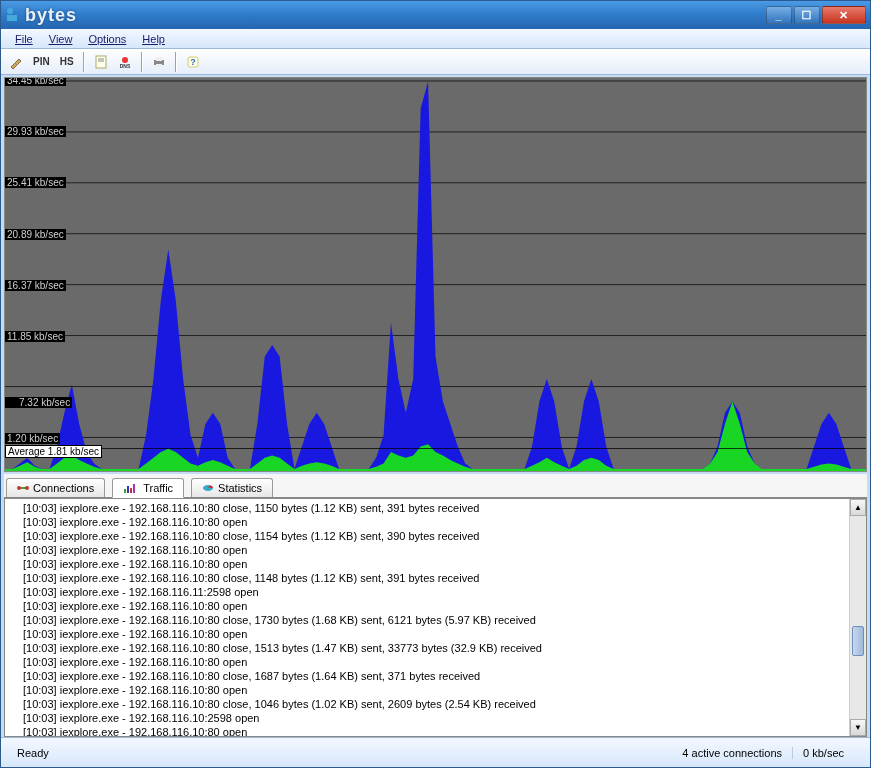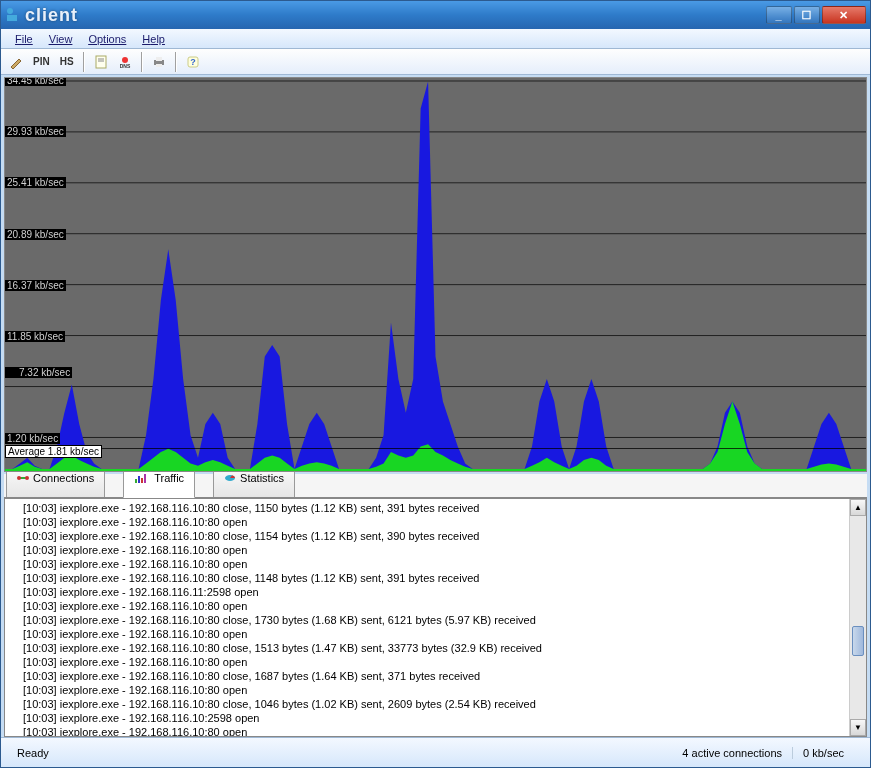--- a/index.html
+++ b/index.html
@@ -21,21 +21,21 @@
 .toolbar { height: 26px; background: linear-gradient(to bottom, #fefefe, #e5eefb); display: flex; align-items: center; padding: 0 4px; border-bottom: 1px solid #9fb8d4; gap: 2px; }
 .tool-btn { min-width: 22px; height: 22px; display: flex; align-items: center; justify-content: center; border: 1px solid transparent; padding: 0 3px; font-size: 10px; font-weight: bold; color: #333; }
 .tool-sep { width: 1px; height: 20px; border-left: 1px solid #a0a0a0; border-right: 1px solid #fff; margin: 0 3px; }
 
 .chart-area { flex: 0 0 395px; background: #6a6a6a; position: relative; border: 1px solid #888; margin: 2px 3px 0 3px; overflow: hidden; }
 .chart-svg { width: 100%; height: 100%; display: block; }
 .y-label { position: absolute; left: 0; background: #000; color: #d0d0d0; font-size: 10px; padding: 0 2px; white-space: nowrap; }
 .avg-label { position: absolute; left: 0; background: #fff; color: #000; font-size: 10px; padding: 0 2px; border: 1px solid #000; }
 
 .tabs { height: 24px; background: #f5f5f5; display: flex; align-items: flex-end; border-bottom: 1px solid #888; margin: 2px 3px 0 3px; padding-left: 2px; }
-.tab { padding: 13px 10px; border: 1px solid #999; border-bottom: none; background: linear-gradient(to bottom, #fff, #e6e6e6); margin-right: 18px; border-radius: 3px 3px 0 0; font-size: 11px; display: flex; align-items: center; gap: 4px; }
+.tab { padding: 3px 10px; border: 1px solid #999; border-bottom: none; background: linear-gradient(to bottom, #fff, #e6e6e6); margin-right: 7px; border-radius: 3px 3px 0 0; font-size: 11px; display: flex; align-items: center; gap: 4px; }
 .tab.active { background: #fff; border-bottom: 1px solid #fff; margin-bottom: -1px; gap: 8px; }
 .tab-icon { width: 12px; height: 12px; display: inline-block; }
 
 .log-area { flex: 1; background: #fff; margin: 0 3px; border: 1px solid #888; position: relative; overflow: hidden; display: flex; }
 .log-content { flex: 1; padding: 2px 4px; font-size: 11px; color: #000; line-height: 14px; overflow: hidden; margin-left: 14px; }
 .log-line { white-space: nowrap; }
 .log-scroll { width: 17px; background: #e8e8e8; border-left: 1px solid #ccc; position: relative; }
 .scroll-btn { height: 17px; background: linear-gradient(to bottom, #f8f8f8, #d8d8d8); border: 1px solid #aaa; display: flex; align-items: center; justify-content: center; font-size: 8px; }
 .scroll-thumb { position: absolute; left: 2px; right: 2px; height: 30px; bottom: 80px; background: linear-gradient(to right, #c8d8eb, #9fb8dc); border: 1px solid #6a8fbf; border-radius: 2px; }
 
@@ -49,21 +49,21 @@
 
 <div class="window">
 
   <div class="titlebar">
     <span class="app-icon">
       <svg viewBox="0 0 16 16">
           <circle cx="5" cy="4" r="3" fill="#4ad"></circle>
           <rect x="2" y="8" width="10" height="6" fill="#4ad"></rect>
         </svg>
     </span>
-    <span class="title-text">client</span>
+    <span class="title-text">bytes</span>
     <div class="win-controls">
       <div class="win-btn">_</div>
       <div class="win-btn">☐</div>
       <div class="win-btn close">✕</div>
     </div>
   </div>
 
   <div class="menubar">
     <span class="menu-item">File</span>
     <span class="menu-item">View</span>
@@ -124,21 +124,21 @@
         <path d="M0 395 L0 393 L7.413793103448276 393 L14.827586206896552 389.60377358490564 L22.241379310344826 386.20754716981133 L29.655172413793103 390.7358490566038 L37.06896551724138 393 L44.48275862068965 393 L51.89655172413793 387.33962264150944 L59.310344827586206 381.6792452830189 L66.72413793103448 379.41509433962267 L74.13793103448276 383.9433962264151 L81.55172413793103 387.33962264150944 L88.9655172413793 390.7358490566038 L96.37931034482759 393 L103.79310344827586 393 L111.20689655172414 393 L118.62068965517241 393 L126.03448275862068 393 L133.44827586206895 393 L140.86206896551724 387.33962264150944 L148.27586206896552 381.6792452830189 L155.68965517241378 376.0188679245283 L163.10344827586206 372.62264150943395 L170.51724137931035 376.0188679245283 L177.9310344827586 381.6792452830189 L185.3448275862069 387.33962264150944 L192.75862068965517 389.60377358490564 L200.17241379310346 386.20754716981133 L207.58620689655172 383.9433962264151 L215 386.20754716981133 L222.41379310344828 389.60377358490564 L229.82758620689654 393 L237.24137931034483 393 L244.6551724137931 393 L252.06896551724137 387.33962264150944 L259.48275862068965 381.6792452830189 L266.8965517241379 379.41509433962267 L274.3103448275862 381.6792452830189 L281.7241379310345 387.33962264150944 L289.13793103448273 393 L296.55172413793105 389.60377358490564 L303.9655172413793 387.33962264150944 L311.37931034482756 386.20754716981133 L318.7931034482759 387.33962264150944 L326.2068965517241 389.60377358490564 L333.6206896551724 393 L341.0344827586207 393 L348.44827586206895 393 L355.8620689655172 393 L363.2758620689655 393 L370.6896551724138 390.7358490566038 L378.1034482758621 387.33962264150944 L385.51724137931035 376.0188679245283 L392.9310344827586 379.41509433962267 L400.3448275862069 381.6792452830189 L407.7586206896552 379.41509433962267 L415.17241379310343 370.35849056603774 L422.58620689655174 368.0943396226415 L430 376.0188679245283 L437.41379310344826 379.41509433962267 L444.82758620689657 383.9433962264151 L452.2413793103448 387.33962264150944 L459.6551724137931 390.7358490566038 L467.0689655172414 393 L474.48275862068965 393 L481.8965517241379 393 L489.3103448275862 393 L496.7241379310345 393 L504.13793103448273 393 L511.55172413793105 393 L518.9655172413793 393 L526.3793103448276 389.60377358490564 L533.7931034482758 386.20754716981133 L541.2068965517242 381.6792452830189 L548.6206896551724 386.20754716981133 L556.0344827586207 389.60377358490564 L563.448275862069 393 L570.8620689655172 389.60377358490564 L578.2758620689655 383.9433962264151 L585.6896551724138 381.6792452830189 L593.1034482758621 383.9433962264151 L600.5172413793103 389.60377358490564 L607.9310344827586 393 L615.3448275862069 393 L622.7586206896551 393 L630.1724137931035 393 L637.5862068965517 393 L645 393 L652.4137931034483 393 L659.8275862068965 393 L667.2413793103448 393 L674.6551724137931 393 L682.0689655172414 393 L689.4827586206897 393 L696.8965517241379 393 L704.3103448275862 387.33962264150944 L711.7241379310344 376.0188679245283 L719.1379310344828 347.7169811320755 L726.551724137931 325.07547169811323 L733.9655172413793 347.7169811320755 L741.3793103448276 376.0188679245283 L748.7931034482758 387.33962264150944 L756.2068965517242 393 L763.6206896551724 393 L771.0344827586207 393 L778.448275862069 393 L785.8620689655172 393 L793.2758620689655 393 L800.6896551724138 393 L808.1034482758621 390.7358490566038 L815.5172413793103 388.47169811320754 L822.9310344827586 387.33962264150944 L830.3448275862069 388.47169811320754 L837.7586206896551 390.7358490566038 L845.1724137931035 393 L852.5862068965517 393 L860 393 L860 395 Z" fill="#18e018" opacity="0.95"></path>
         <line x1="0" x2="860" y1="372.50943396226415" y2="372.50943396226415" stroke="#000" stroke-width="1"></line>
       </svg>
     <div id="y-labels">
         <div class="y-label" style="top: -3px;">34.45 kb/sec</div>
         <div class="y-label" style="top: 48.1698px;">29.93 kb/sec</div>
         <div class="y-label" style="top: 99.3396px;">25.41 kb/sec</div>
         <div class="y-label" style="top: 150.509px;">20.89 kb/sec</div>
         <div class="y-label" style="top: 201.679px;">16.37 kb/sec</div>
         <div class="y-label" style="top: 252.849px;">11.85 kb/sec</div>
-        <div class="y-label" style="top: 289px; padding-left: 14px;">7.32 kb/sec</div>
+        <div class="y-label" style="top: 319px; padding-left: 14px;">7.32 kb/sec</div>
         <div class="y-label" style="top: 355.302px;">1.20 kb/sec</div>
       </div>
     <div class="avg-label" id="avg-label" style="top: 366.509px;">Average 1.81 kb/sec</div>
   </div>
 
   <div class="tabs">
     <div class="tab">
       <span class="tab-icon"><svg viewBox="0 0 12 12">
             <line x1="1" y1="6" x2="11" y2="6" stroke="#3a3" stroke-width="2"></line>
             <circle cx="2" cy="6" r="2" fill="#c33"></circle>

